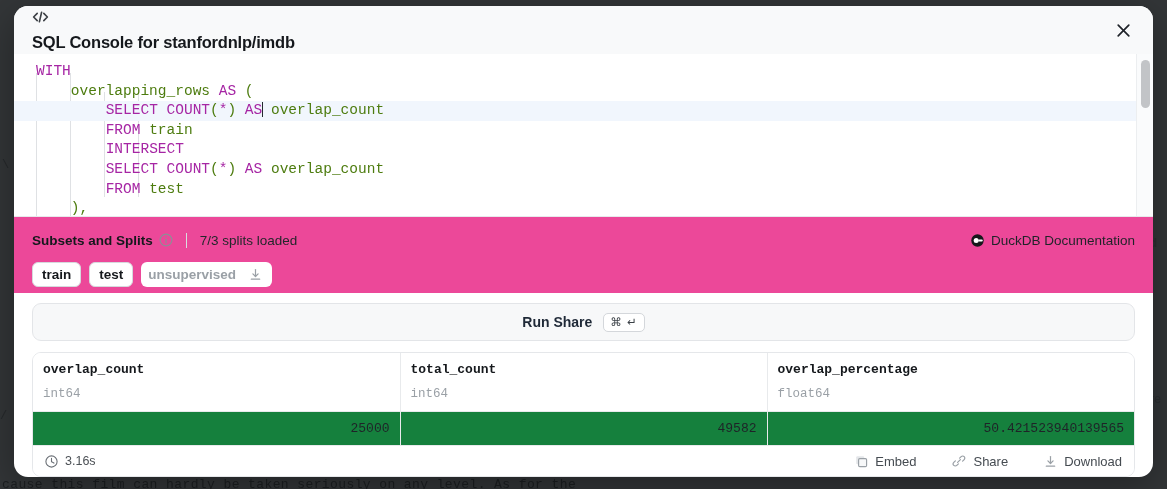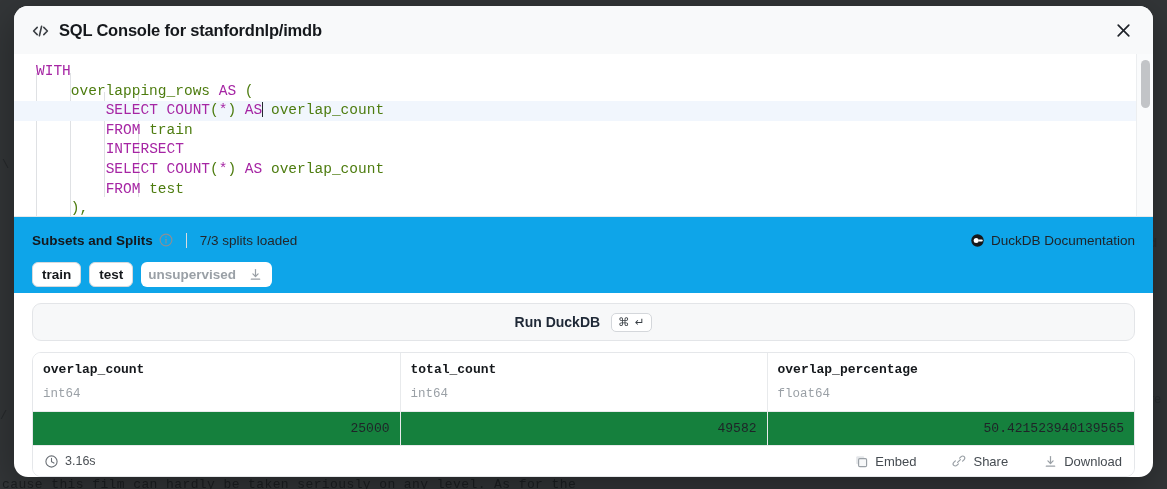--- a/index.html
+++ b/index.html
@@ -90,22 +90,23 @@
     height: 48px;
     min-height: 48px;
     background: #f8f9fa;
     display: flex;
     align-items: center;
     padding: 0 14px 0 18px;
     position: relative;
   }
   .header-left {
     display: flex;
-    align-items: center;
+    align-items: flex-start;
     gap: 10px;
+    flex-direction: column;
   }
   .code-icon {
     color: #3c4045;
     font-size: 14px;
     font-family: "Liberation Sans", sans-serif;
     letter-spacing: -.5px;
     line-height: 1;
     position: relative;
     top: 1px;
   }
@@ -198,21 +199,21 @@
     left: 4px;
     width: 9px;
     height: 48px;
     background: #c2c4c7;
     border-radius: 6px;
   }
 
   
   .subsets-area {
     padding: 12px 18px 6px 18px;
-    background: #0ea5e9;
+    background: #ec4899;
   }
   .subsets-row {
     display: flex;
     align-items: center;
     height: 22px;
   }
   .subsets-title {
     font-size: 13.5px;
     font-weight: bold;
     color: #15181c;
@@ -482,21 +483,21 @@
               <polyline points="3.9,5.9 6.5,8.5 9.1,5.9"></polyline>
               <line x1="2.3" y1="11.2" x2="10.7" y2="11.2"></line>
             </svg>
           </span>
         </span>
       </div>
   </div>
 
   <div class="run-query-wrap">
     <div class="run-query">
-      <span class="run-query-label">Run DuckDB</span>
+      <span class="run-query-label">Run Share</span>
       <span class="kbd">⌘ ↵</span>
     </div>
   </div>
 
   <div class="results-wrap">
     <table class="results">
       <thead>
         <tr id="results-head">
             <th>
               <span class="col-name">overlap_count</span>

